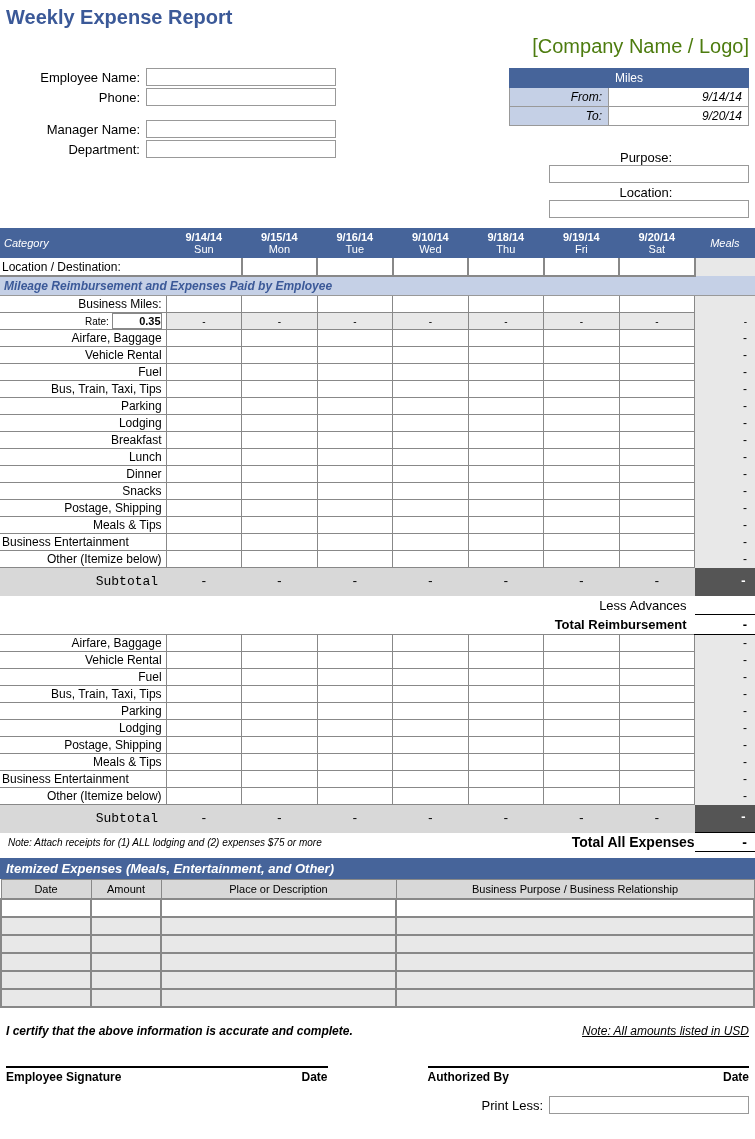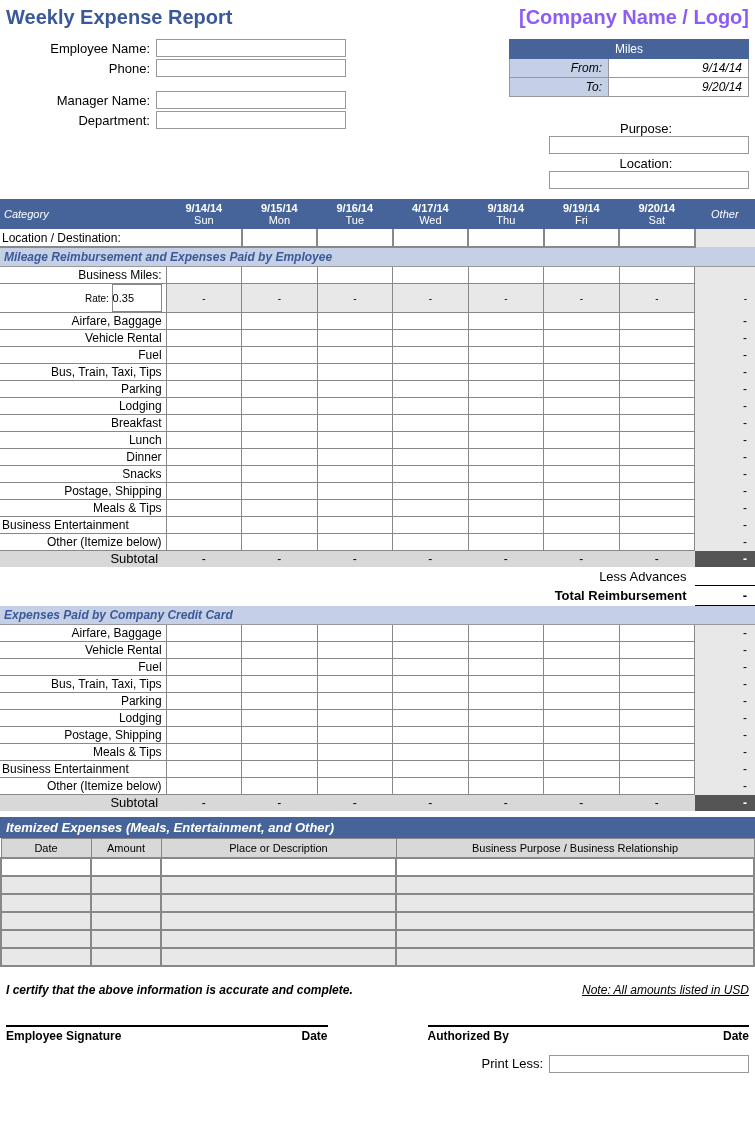--- a/index.html
+++ b/index.html
@@ -1,23 +1,23 @@
 <!DOCTYPE html>
 <html><head>
 <meta charset="utf-8">
 <style>
 * { box-sizing: border-box; margin: 0; padding: 0; }
 body { font-family: Arial, sans-serif; font-size: 12px; width: 755px; background: #fff; color: #000; }
 .title-row { display: flex; justify-content: space-between; padding: 6px 6px 10px 6px; }
 .title { color: #3b5998; font-weight: bold; font-size: 20px; }
-.company { color: #8b5cf6; font-weight: bold; font-size: 20px; }
+.company { color: #4d7c0f; font-weight: normal; font-size: 20px; margin-top: 29px; }
 .info-block { display: flex; padding: 0 6px 8px 6px; gap: 30px; }
 .info-left { width: 340px; }
 .info-right { flex: 1; display: flex; flex-direction: column; align-items: flex-end; }
-.field-row { display: flex; align-items: center; margin-bottom: 2px; justify-content: flex-end; }
+.field-row { display: flex; align-items: center; margin-bottom: 2px; }
 .field-label { width: 140px; text-align: right; padding-right: 6px; font-size: 13px; }
 .field-input { width: 190px; height: 18px; border: 1px solid #999; background: #fff; }
 .period-box { width: 240px; }
 .period-header { background: #46649a; color: #fff; text-align: center; font-size: 12px; padding: 2px 0; border: 1px solid #46649a; }
 .period-row { display: flex; font-style: italic; }
 .period-label { width: 100px; text-align: right; padding-right: 6px; background: #c5d0e6; border: 1px solid #999; border-top: none; font-size: 12px; padding-top: 2px; padding-bottom: 2px; }
 .period-value { flex: 1; text-align: right; padding-right: 6px; border: 1px solid #999; border-left: none; border-top: none; font-size: 12px; padding-top: 2px; padding-bottom: 2px; }
 .spacer { height: 12px; }
 .purpose-row { display: flex; align-items: center; margin-bottom: 2px; justify-content: flex-end; flex-direction: column; }
 .purpose-label { text-align: right; padding-right: 6px; font-size: 13px; }
@@ -29,23 +29,23 @@
 .cat-header th .date { display: block; font-style: normal; font-weight: bold; }
 .cat-header th .day { display: block; font-style: normal; }
 .locdest td { border: 2px solid #888; border-top: none; border-left: none; background: #fff; height: 18px; font-size: 12px; }
 .locdest td:first-child { border-left: none; border-bottom: 2px solid #888; text-align: left; padding-left: 2px; }
 .section-hdr { background: #c5d0e6; color: #3b5998; font-weight: bold; font-style: italic; font-size: 12px; padding: 2px 4px; border-bottom: 1px solid #999; }
 .exp-row td { border: 1px solid #888; height: 17px; font-size: 12px; padding: 0 4px; }
 .exp-row td:first-child { border-left: none; text-align: right; padding-right: 4px; }
 .exp-row td:last-child { text-align: right; }
 .rate-row td { font-size: 10px; }
 .rate-row td:first-child { text-align: right; }
-.rate-input { width: 50px; text-align: left; border: 1px solid #888; height: 28px; font-size: 11px; }
+.rate-input { width: 50px; text-align: right; border: 1px solid #888; height: 16px; font-size: 11px; font-weight: bold; }
 .dash-cell { text-align: center; background: #e8e8e8; }
-.subtotal-row td { background: #d8d8d8; border: none; height: 16px; text-align: center; }
+.subtotal-row td { background: #d8d8d8; border: none; height: 28px; text-align: center; font-family: Liberation Mono, monospace; }
 .subtotal-row td:first-child { text-align: right; padding-right: 8px; font-size: 13px; }
 .subtotal-row td:last-child { background: #555; color: #fff; font-weight: bold; text-align: right; padding-right: 8px; }
 .summary-row td { border: none; text-align: right; padding: 2px 8px 2px 0; font-size: 13px; }
 .summary-row.bold td { font-weight: bold; border-top: 1px solid #000; border-bottom: 1px solid #000; }
 .note-row { font-size: 10px; font-style: italic; padding: 4px 8px; }
 .total-all { font-weight: bold; font-size: 14px; text-align: right; }
 .itemized-hdr { background: #46649a; color: #fff; font-weight: bold; font-style: italic; padding: 3px 6px; font-size: 13px; }
 .item-head th { background: #d8d8d8; border: 1px solid #888; font-size: 11px; padding: 3px; font-weight: normal; }
 .item-row td { border: 2px solid #888; height: 18px; background: #e8e8e8; }
 .item-row.white td { background: #fff; }
@@ -135,36 +135,36 @@
         </th>
     <th>
           <span class="date">9/15/14</span>
           <span class="day">Mon</span>
         </th>
     <th>
           <span class="date">9/16/14</span>
           <span class="day">Tue</span>
         </th>
     <th>
-          <span class="date">4/17/14</span>
+          <span class="date">9/10/14</span>
           <span class="day">Wed</span>
         </th>
     <th>
           <span class="date">9/18/14</span>
           <span class="day">Thu</span>
         </th>
     <th>
           <span class="date">9/19/14</span>
           <span class="day">Fri</span>
         </th>
     <th>
           <span class="date">9/20/14</span>
           <span class="day">Sat</span>
         </th>
-    <th>Other</th>
+    <th>Meals</th>
   </tr>
   <tr class="locdest">
     <td style="border:none;border-bottom:2px solid #888">Location / Destination:</td>
     <td></td>
         <td></td>
         <td></td>
         <td></td>
         <td></td>
         <td></td>
         <td></td>
@@ -366,23 +366,20 @@
   </tr>
   <tr class="summary-row">
         <td colspan="8">Less Advances</td>
         <td style="border-bottom:1px solid #000"></td>
       </tr>
   <tr class="summary-row bold">
         <td colspan="8" style="border:none">Total Reimbursement</td>
         <td>-</td>
       </tr>
 
-  <tr>
-        <td colspan="9" class="section-hdr">Expenses Paid by Company Credit Card</td>
-      </tr>
   </tbody>
     <tbody id="sec2-rows">
       <tr class="exp-row">
         <td style="">Airfare, Baggage</td>
         <td></td>
         <td></td>
         <td></td>
         <td></td>
         <td></td>
         <td></td>
@@ -493,20 +490,25 @@
       <tr class="subtotal-row">
     <td>Subtotal</td>
     <td>-</td>
         <td>-</td>
         <td>-</td>
         <td>-</td>
         <td>-</td>
         <td>-</td>
         <td>-</td>
     <td>-</td>
+  </tr>
+  <tr>
+    <td colspan="6" class="note-row">Note:  Attach receipts for (1) ALL lodging and (2) expenses $75 or more</td>
+    <td colspan="2" class="total-all">Total All Expenses</td>
+    <td class="total-all" style="border-top:1px solid #000;border-bottom:1px solid #000;padding-right:8px">-</td>
   </tr>
 </tbody>
   </table>
 
 <div style="height:6px"></div>
 <div class="itemized-hdr">Itemized Expenses (Meals, Entertainment, and Other)</div>
 <table class="main">
   <colgroup>
       <col style="width:90px">
       <col style="width:70px">

